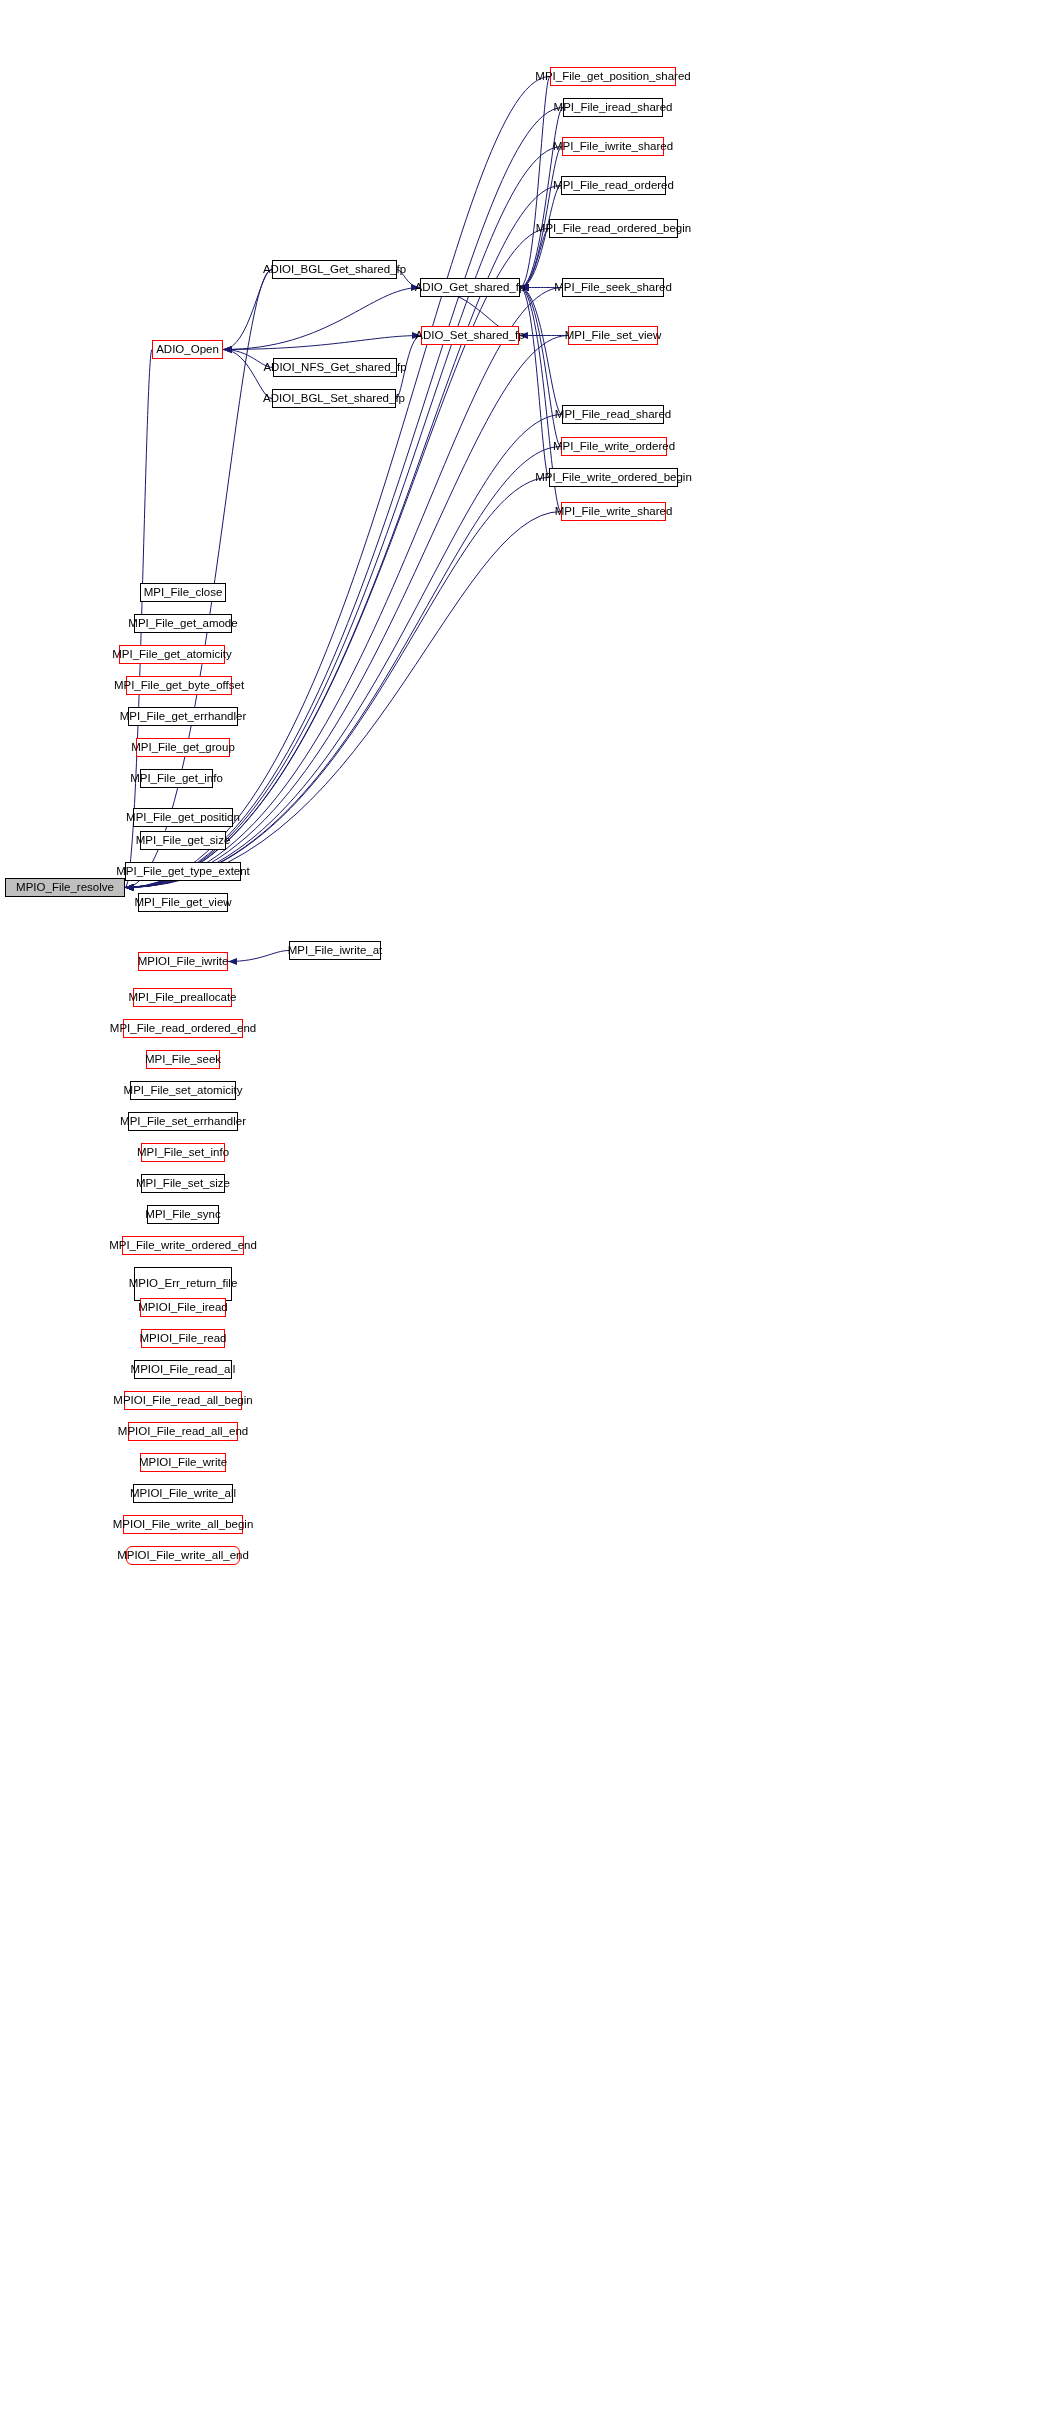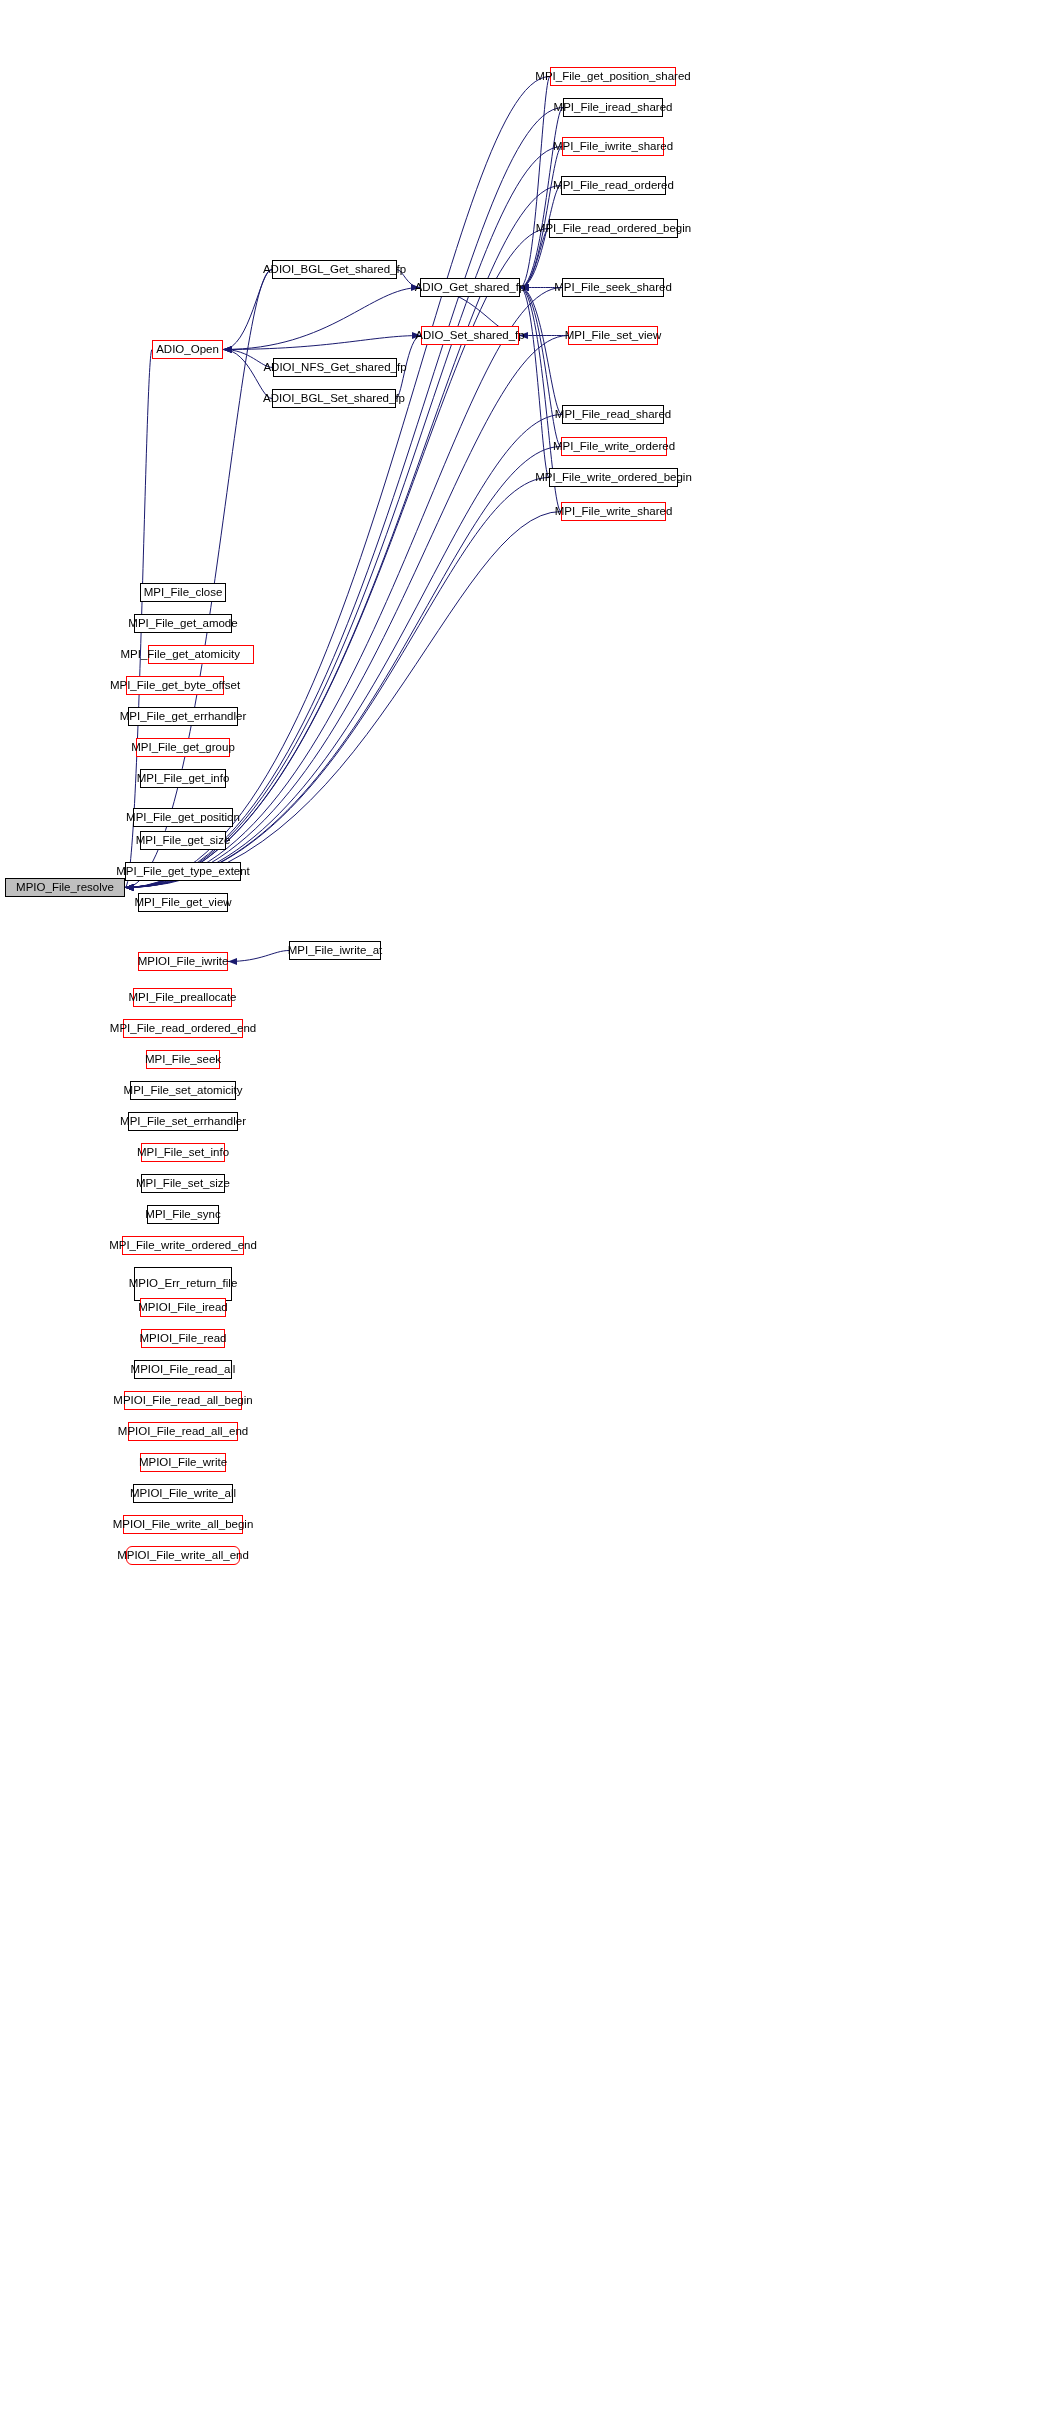--- a/index.html
+++ b/index.html
@@ -174,33 +174,33 @@
       </div>
       <div class="node red" style="left: 561px; top: 502px; width: 105px; height: 19px;">
         <span class="lbl">MPI_File_write_shared</span>
       </div>
       <div class="node" style="left: 140px; top: 583px; width: 86px; height: 19px;">
         <span class="lbl">MPI_File_close</span>
       </div>
       <div class="node" style="left: 134px; top: 614px; width: 98px; height: 19px;">
         <span class="lbl">MPI_File_get_amode</span>
       </div>
-      <div class="node red" style="left: 148px; top: 645px; width: 106px; height: 19px; justify-content: flex-end;">
+      <div class="node red" style="left: 119px; top: 645px; width: 106px; height: 19px;">
         <span class="lbl">MPI_File_get_atomicity</span>
       </div>
-      <div class="node red" style="left: 126px; top: 676px; width: 98px; height: 19px; align-items: center;">
+      <div class="node red" style="left: 126px; top: 676px; width: 106px; height: 19px; align-items: center;">
         <span class="lbl">MPI_File_get_byte_offset</span>
       </div>
       <div class="node" style="left: 128px; top: 707px; width: 110px; height: 19px;">
         <span class="lbl">MPI_File_get_errhandler</span>
       </div>
       <div class="node red" style="left: 136px; top: 738px; width: 94px; height: 19px;">
         <span class="lbl">MPI_File_get_group</span>
       </div>
-      <div class="node" style="left: 140px; top: 769px; width: 86px; height: 19px;">
+      <div class="node" style="left: 140px; top: 769px; width: 73px; height: 19px;">
         <span class="lbl">MPI_File_get_info</span>
       </div>
       <div class="node" style="left: 133px; top: 800px; width: 100px; height: 19px; margin-top: 8px;">
         <span class="lbl">MPI_File_get_position</span>
       </div>
       <div class="node" style="left: 140px; top: 831px; width: 86px; height: 19px;">
         <span class="lbl">MPI_File_get_size</span>
       </div>
       <div class="node" style="left: 125px; top: 862px; width: 116px; height: 19px;">
         <span class="lbl">MPI_File_get_type_extent</span>

